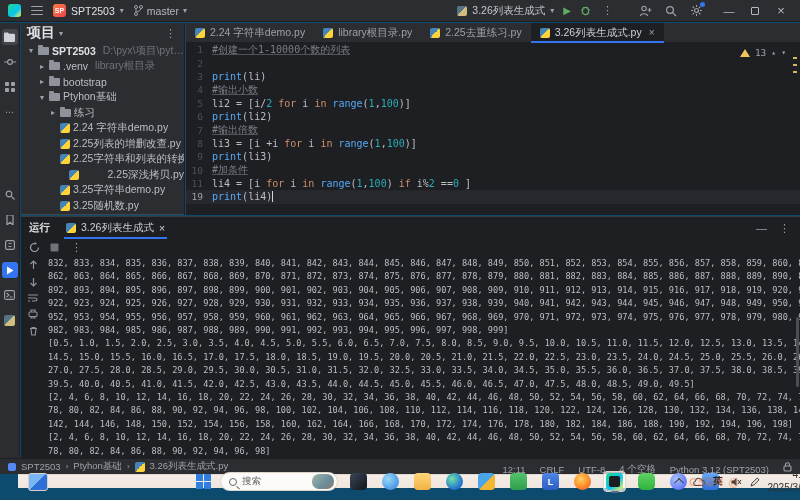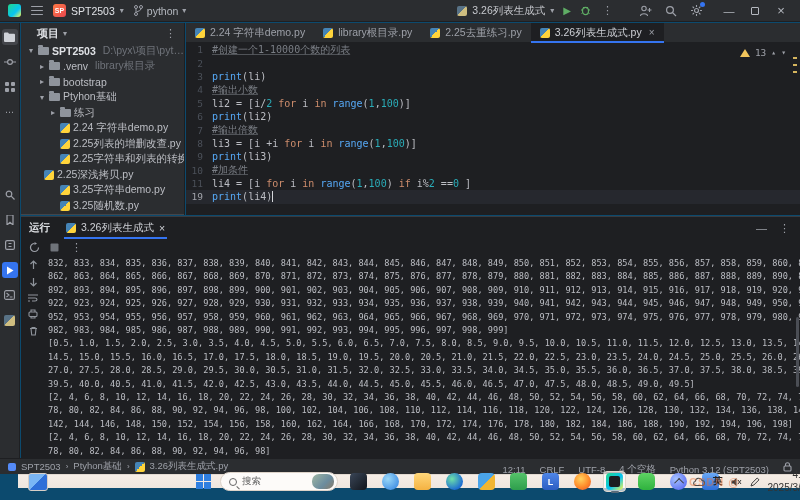--- a/index.html
+++ b/index.html
@@ -45,21 +45,21 @@
     justify-content:center; color:#9da0a8; font-size:9px; cursor:pointer; }
   .ts-icon.active { background:#43454a; color:#dfe1e5; }
   .ts-icon.runactive { background:#3574f0; color:#fff; }
   .ts-gap { flex:0 0 58px; }
   .ts-icon svg { display:block; }
 
   
   .project { position:absolute; left:21px; top:23px; width:164px; height:192px; background:#2b2d30;
     border-right:1px solid #1e1f22; overflow:hidden; }
   .proj-head { height:20px; display:flex; align-items:center; gap:4px; padding:0 6px; color:#dfe1e5; }
-  .proj-head .ttl { font-size:11px; font-weight:bold; cursor:pointer;margin-left:10px; }
+  .proj-head .ttl { font-size:14px; font-weight:bold; cursor:pointer; }
   .proj-head .more-v { margin-left:auto; }
   .tree { font-size:10.5px; }
   .trow { height:15.5px; display:flex; align-items:center; gap:3px; white-space:nowrap; cursor:pointer; color:#bcbec4; }
   .trow.sel { background:#43454a; }
   .trow .chev { width:8px; text-align:center; flex:0 0 auto; }
   .folder { width:11px; height:8px; background:#8f949c; border-radius:1px; position:relative; flex:0 0 auto; }
   .folder::before { content:''; position:absolute; top:-2px; left:0; width:5px; height:2px;
     background:#8f949c; border-radius:1px 1px 0 0; }
   .trow .name.b { font-weight:bold; color:#dfe1e5; }
   .trow .extra { color:#6f737a; margin-left:4px; overflow:hidden; text-overflow:ellipsis; }
@@ -188,21 +188,21 @@
         <span class="chip-label">SPT2503</span>
         <span class="chev">▾</span>
       </div>
       <div class="branch-chip">
         <svg width="9" height="11" viewBox="0 0 9 11">
           <circle cx="2" cy="2" r="1.5" fill="none" stroke="#9da0a8"></circle>
           <circle cx="2" cy="9" r="1.5" fill="none" stroke="#9da0a8"></circle>
           <circle cx="7" cy="2" r="1.5" fill="none" stroke="#9da0a8"></circle>
           <path d="M2 3.5 V7.5 M7 3.5 C7 6 4 6 2.5 7" fill="none" stroke="#9da0a8"></path>
         </svg>
-        <span>python</span>
+        <span>master</span>
         <span class="chev">▾</span>
       </div>
     </div>
     <div class="tb-center">
       <div class="runcfg">
         <span class="pyicon gray"></span>
         <span>3.26列表生成式</span>
         <span class="chev">▾</span>
       </div>
       <span class="play-glyph">▶</span>
@@ -336,21 +336,21 @@
         <div class="trow" style="padding-left: 28px;">
           <span class="chev"></span>
           <span class="pyicon"></span>
           <span class="name">2.25列表的增删改查.py</span>
         </div>
         <div class="trow" style="padding-left: 28px;">
           <span class="chev"></span>
           <span class="pyicon"></span>
           <span class="name">2.25字符串和列表的转换.py</span>
         </div>
-        <div class="trow" style="padding-left: 12px;">
+        <div class="trow" style="padding-left: 12px; justify-content: space-between;">
           <span class="chev"></span>
           <span class="pyicon"></span>
           <span class="name">2.25深浅拷贝.py</span>
         </div>
         <div class="trow" style="padding-left: 28px;">
           <span class="chev"></span>
           <span class="pyicon"></span>
           <span class="name">3.25字符串demo.py</span>
         </div>
         <div class="trow" style="padding-left: 28px;">

